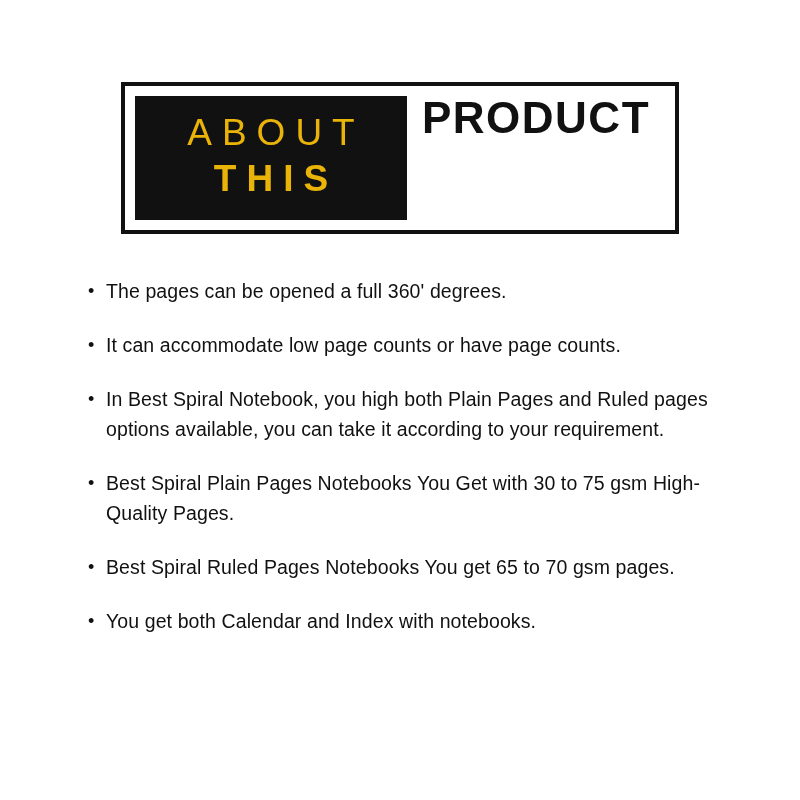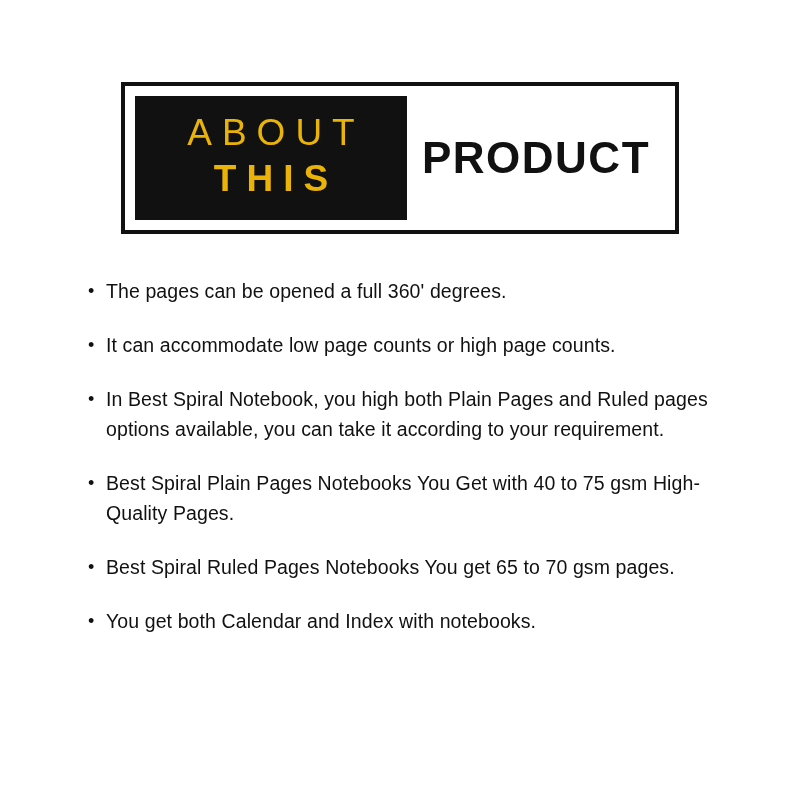--- a/index.html
+++ b/index.html
@@ -69,21 +69,20 @@
     font-size: 37px;
     letter-spacing: 10px;
     font-weight: 700;
     line-height: 1.25;
     text-indent: 10px;
   }
 
   .banner-right {
     flex: 1;
     display: flex;
-    align-items: center;
     justify-content: center;
     background: #ffffff;
   }
 
   .word-product {
     font-size: 44px;
     font-weight: 800;
     letter-spacing: 1.5px;
     color: #111111;
     line-height: 1;
@@ -142,31 +141,31 @@
 
   <div class="bullet-list">
 
     <div class="bullet-item">
       <div class="bullet-dot">•</div>
       <div class="bullet-text">The pages can be opened a full 360' degrees.</div>
     </div>
 
     <div class="bullet-item">
       <div class="bullet-dot">•</div>
-      <div class="bullet-text">It can accommodate low page counts or high page counts.</div>
+      <div class="bullet-text">It can accommodate low page counts or have page counts.</div>
     </div>
 
     <div class="bullet-item">
       <div class="bullet-dot">•</div>
       <div class="bullet-text">In Best Spiral Notebook, you high both Plain Pages and Ruled pages options available, you can take it according to your requirement.</div>
     </div>
 
     <div class="bullet-item">
       <div class="bullet-dot">•</div>
-      <div class="bullet-text">Best Spiral Plain Pages Notebooks You Get with 40 to 75 gsm High-Quality Pages.</div>
+      <div class="bullet-text">Best Spiral Plain Pages Notebooks You Get with 30 to 75 gsm High-Quality Pages.</div>
     </div>
 
     <div class="bullet-item">
       <div class="bullet-dot">•</div>
       <div class="bullet-text">Best Spiral Ruled Pages Notebooks You get 65 to 70 gsm pages.</div>
     </div>
 
     <div class="bullet-item">
       <div class="bullet-dot">•</div>
       <div class="bullet-text">You get both Calendar and Index with notebooks.</div>

